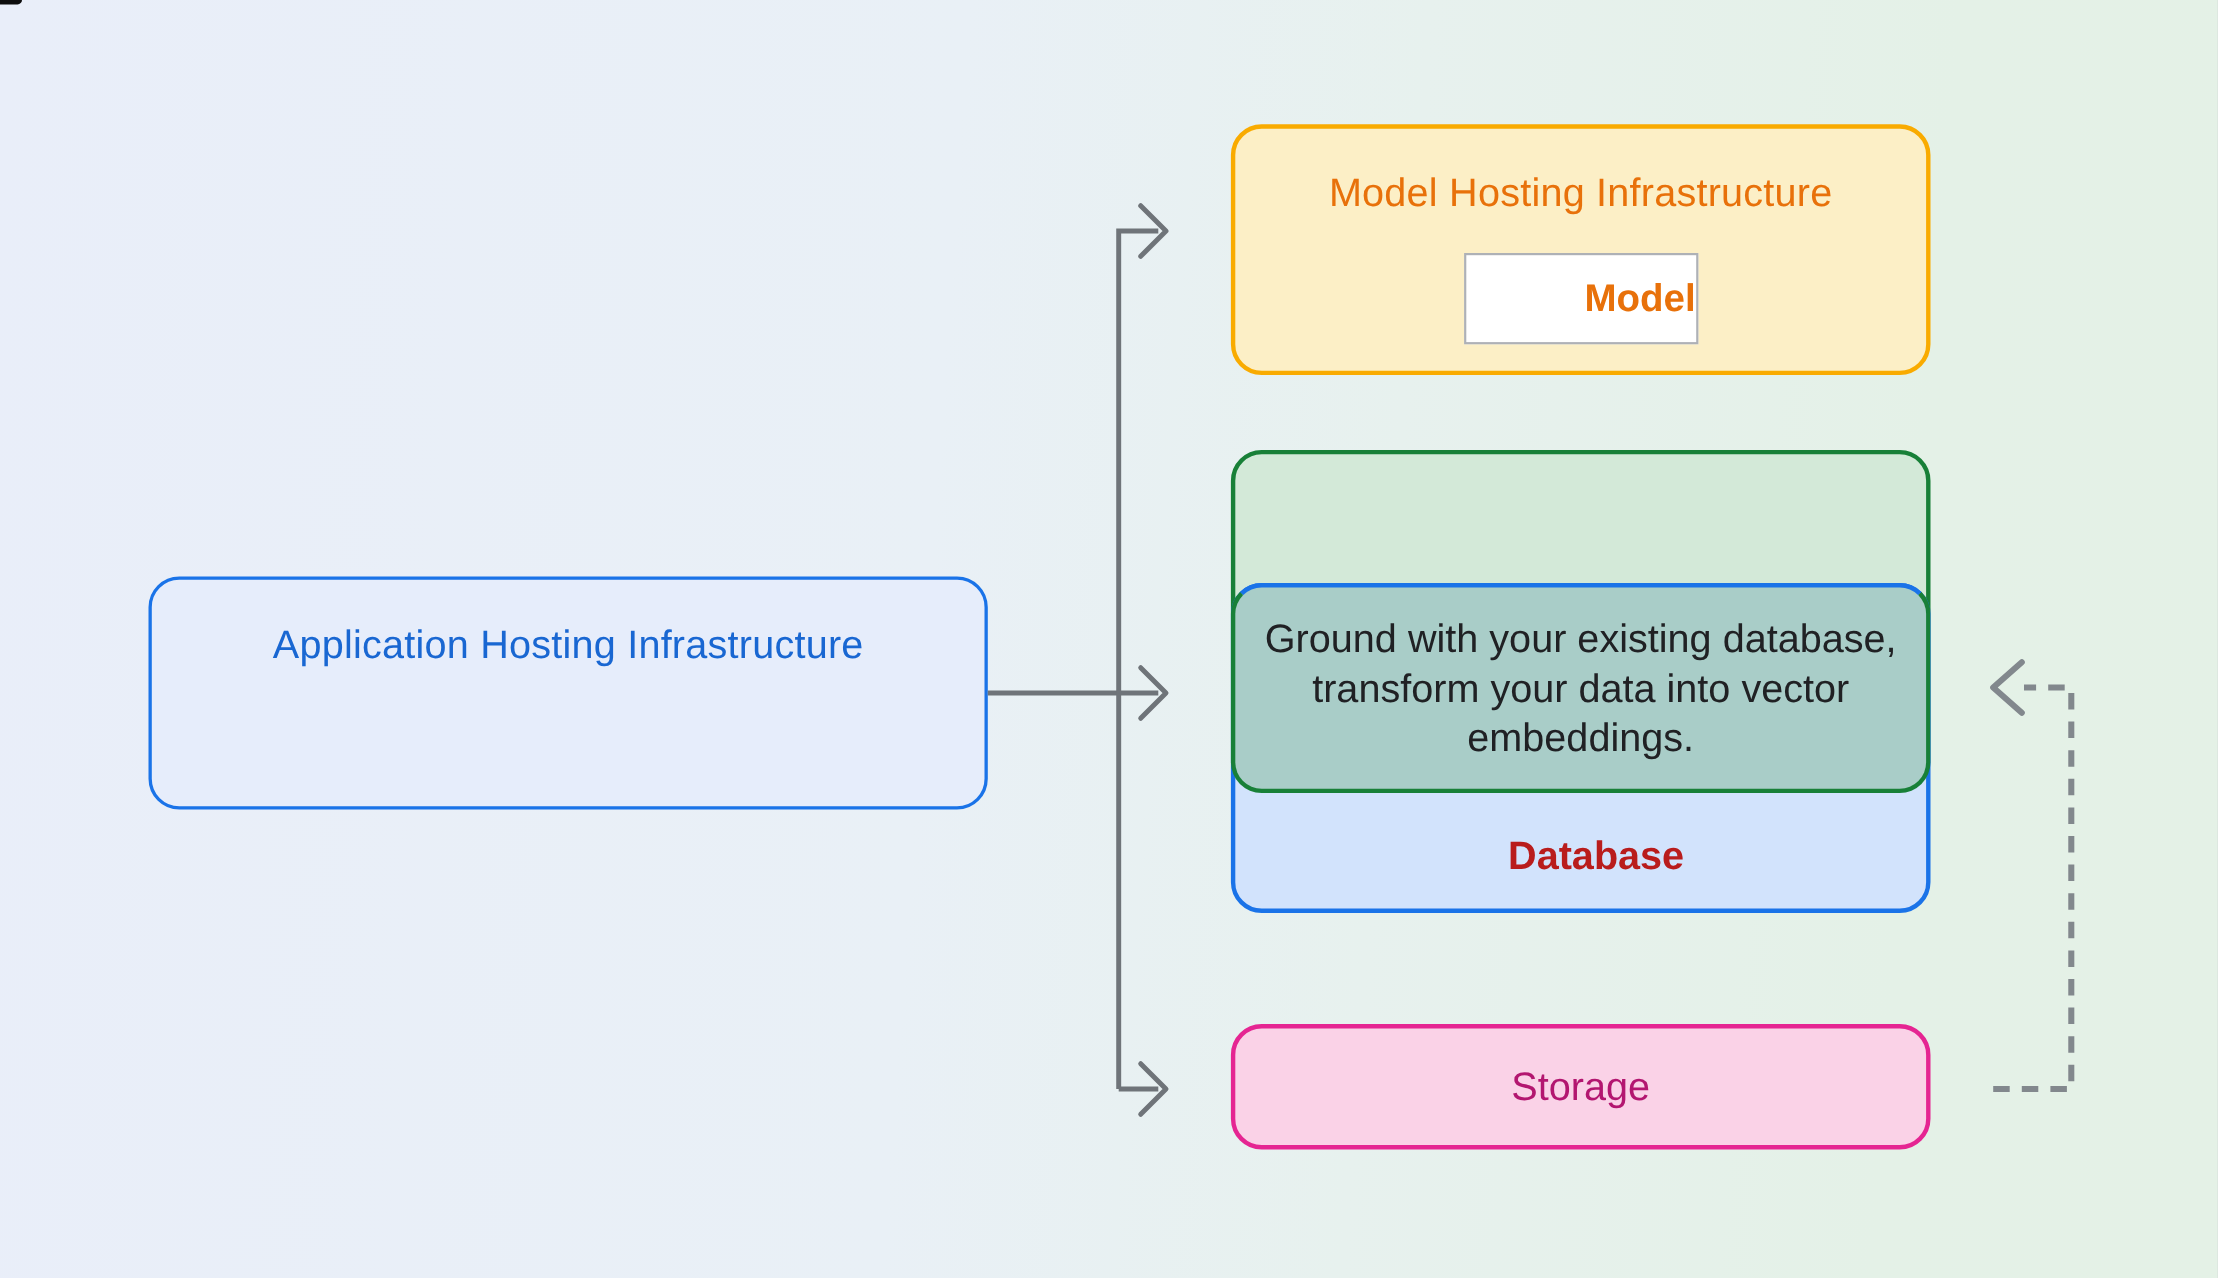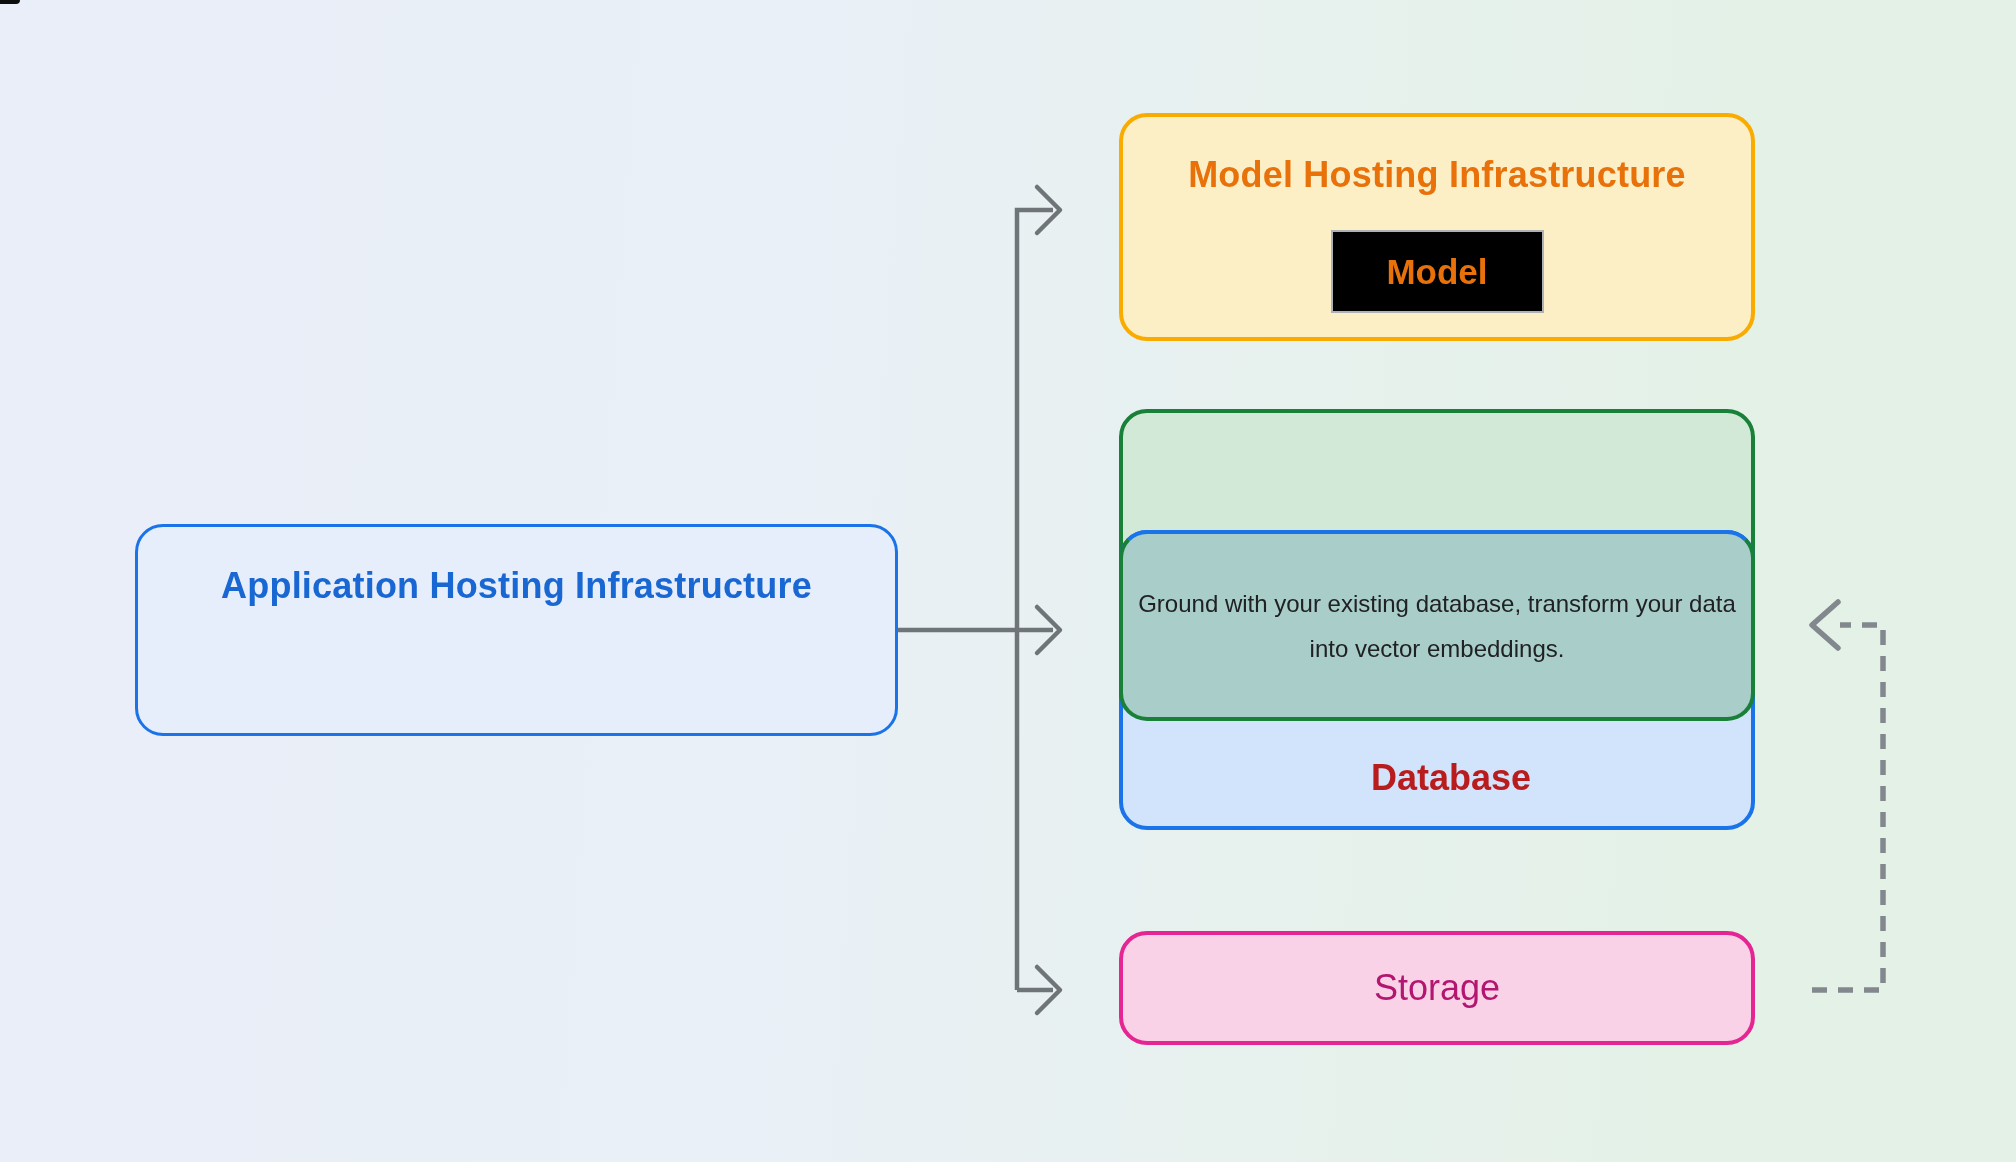--- a/index.html
+++ b/index.html
@@ -15,27 +15,27 @@
     position:absolute;left:0;top:0;width:20px;height:4px;
     background:#0d0d0d;border-bottom-right-radius:4px;
   }
   .panel{
     position:absolute;
     border-radius:28px;
     display:flex;flex-direction:column;align-items:center;
   }
   .panel-title{
     margin-top:37px;
-    font-size:36px;font-weight:bold;line-height:44px;
+    font-size:36px;font-weight:normal;line-height:44px;
     text-align:center;letter-spacing:0.2px;
   }
   .chip{
     margin-top:34px;
-    background:#000000;border:2px solid #AEB1B6;
-    display:flex;align-items:center;justify-content:center;
+    background:#ffffff;border:2px solid #AEB1B6;
+    display:flex;align-items:center;justify-content:flex-end;
     font-size:35px;font-weight:bold;
   }
   
   .app-box{
     left:135px;top:524px;width:763px;height:212px;
     background:#E6EDFB;border:3px solid #1A73E8;
   }
   .app-box .panel-title{color:#1967D2;}
   .app-chip{width:318px;height:83px;color:#1967D2;}
   
@@ -66,21 +66,21 @@
   }
   .teal-box{
     position:absolute;left:1119px;top:530px;width:636px;height:191px;
     background:#A9CDC8;
     border:4px solid #188038;border-top:4px solid #1A73E8;
     border-radius:28px;z-index:2;
     display:flex;align-items:center;justify-content:center;
   }
   .teal-note{
     width:600px;text-align:center;
-    font-size:24px;line-height:45px;color:#202124;
+    font-size:36px;line-height:45px;color:#202124;
   }
   
   .storage-box{
     left:1119px;top:931px;width:636px;height:114px;
     background:#FAD2E7;border:4px solid #E52592;
     justify-content:center;
   }
   .storage-label{
     font-size:36px;font-weight:normal;color:#B31670;
   }

